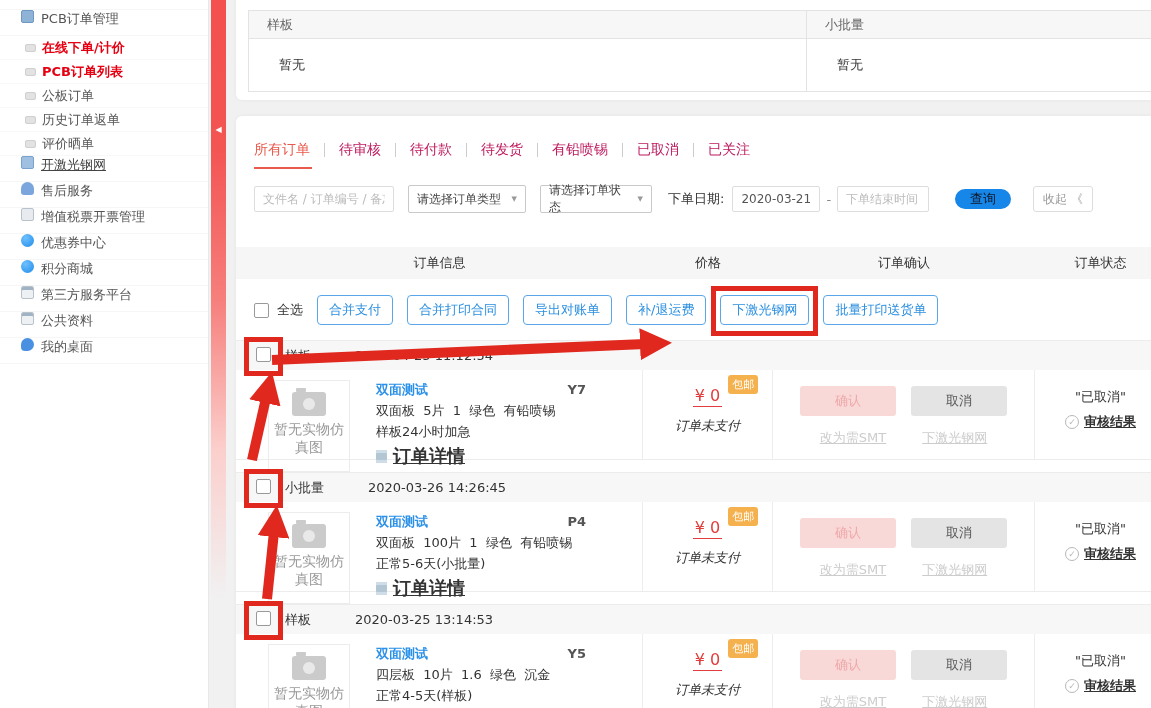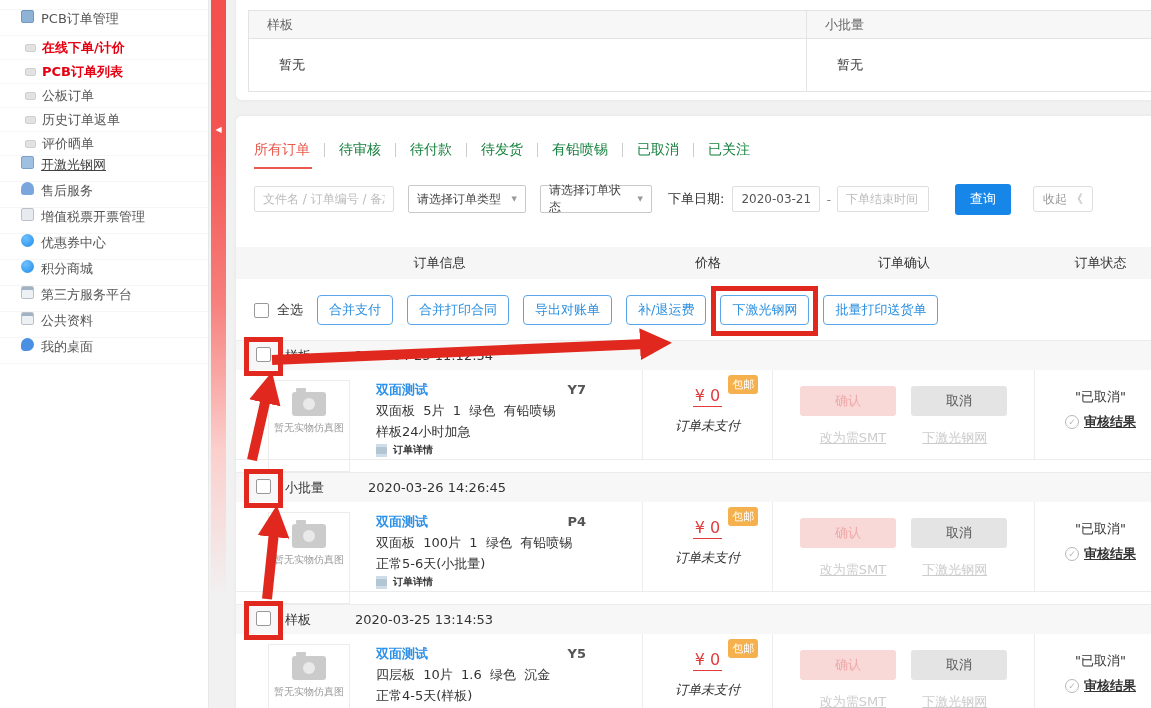--- a/index.html
+++ b/index.html
@@ -36,40 +36,40 @@
   .mini-body { display:flex; height:52px; font-size:13px; color:#333; }
   .mini-body > div { display:flex; align-items:center; padding-left:30px; }
   .mini-c1 { width:558px; border-right:1px solid #e3e3e3; }
   .mini-c2 { flex:1; }
 
   
   .panel-main { position:absolute; left:236px; top:116px; width:930px; height:620px; background:#fff; border-radius:6px 6px 0 0; box-shadow:0 0 4px rgba(0,0,0,.05); }
 
   
   .tabs { display:flex; align-items:center; padding:21px 18px 0; height:47px; }
-  .tab { font-size:14px; color:#15803d; cursor:pointer; position:relative; padding:0 14px; }
+  .tab { font-size:14px; color:#be185d; cursor:pointer; position:relative; padding:0 14px; }
   .tab:first-child { padding-left:0; }
   .tab.active { color:#e9594c; }
   .tab.active::after { content:""; position:absolute; left:0; right:12px; bottom:-10px; height:2px; background:#e9594c; }
   .tab-sep { width:1px; height:14px; background:#ccc; }
 
   
   .filters { display:flex; align-items:center; padding:0 18px; margin-top:22px; height:28px; font-size:13px; }
   .f-input { height:26px; border:1px solid #ddd; border-radius:2px; padding:0 8px; font-size:12px; color:#555; font-family:inherit; }
   .f-input::placeholder { color:#bbb; }
   .kw { width:140px; margin-right:14px; }
   .fake-select { display:flex; align-items:center; justify-content:space-between; height:28px; border:1px solid #c9c9c9; border-radius:2px; padding:0 8px; font-size:12px; color:#444; cursor:pointer; background:#fff; }
   .sel-type { width:118px; margin-right:14px; }
   .sel-status { width:112px; margin-right:16px; }
   .fake-select::after { content:"▼"; font-size:7px; color:#999; margin-left:6px; }
   .date-label { color:#333; font-size:13px; margin-right:8px; white-space:nowrap; }
   .d-start { width:88px; margin-right:6px; color:#555; }
   .d-dash { color:#888; margin-right:6px; }
   .d-end { width:92px; }
-  .btn-search { margin-left:26px; width:56px; height:31px; background:#1687e8; color:#ffffff; border:none; border-radius:3px; font-size:13px; cursor:pointer; font-family:inherit; }
+  .btn-search { margin-left:26px; width:56px; height:20px; background:#1687e8; color:#0f172a; border:none; border-radius:11px; font-size:13px; cursor:pointer; font-family:inherit; }
   .btn-collapse { margin-left:22px; height:26px; background:#fff; color:#999; border:1px solid #ddd; border-radius:3px; font-size:12px; padding:0 9px; cursor:pointer; font-family:inherit; }
 
   
   .o-head { display:flex; margin-top:34px; height:32px; background:#f6f6f6; align-items:center; font-size:13px; color:#333; }
   .col-info { width:407px; }
   .col-price { width:130px; }
   .col-confirm { width:262px; }
   .col-status { flex:1; }
   .o-head > div { text-align:center; }
 
@@ -80,32 +80,32 @@
   .btn-blue { background:#fff; border:1px solid #5aa6e8; color:#2b8fe0; border-radius:4px; font-size:13px; padding:5px 11px; cursor:pointer; white-space:nowrap; font-family:inherit; }
 
   
   .order-block { margin-bottom:12px; }
   .group-row { height:30px; background:#f7f7f7; border-top:1px solid #ececec; display:flex; align-items:center; padding-left:20px; font-size:13px; color:#333; }
   .g-type { margin-left:14px; }
   .g-date { margin-left:44px; }
   .order-row { display:flex; border-bottom:1px solid #ececec; height:90px; }
   .cell { border-right:1px solid #ededed; }
   .cell-info { display:flex; padding:10px 0 0 32px; }
-  .img-ph { width:82px; height:92px; border:1px solid #ececec; text-align:center; color:#999; font-size:10px; }
+  .img-ph { width:82px; height:92px; border:1px solid #ececec; text-align:center; color:#999; font-size:14px; }
   .cam { width:34px; height:24px; background:#cbcbcb; border-radius:3px; margin:11px auto 5px; position:relative; }
   .cam::before { content:""; position:absolute; left:50%; top:50%; transform:translate(-50%,-50%); width:12px; height:12px; border-radius:50%; background:#e9e9e9; }
   .cam::after { content:""; position:absolute; top:-4px; left:4px; width:10px; height:4px; background:#cbcbcb; border-radius:1px; }
   .info-details { margin-left:26px; font-size:13px; line-height:1.6; width:250px; }
   .line1 { display:flex; justify-content:space-between; padding-right:40px;font-weight:bold; }
   .o-name { color:#2b90e8; cursor:pointer; }
   .o-code { color:#555; }
   .spec,.delivery { white-space:pre; color:#333; }
   .detail-line { display:flex; align-items:center; gap:6px; }
   .doc-icon { display:inline-block; width:11px; height:13px; background:#b3c6d4; border-radius:1px; box-shadow:inset 0 3px 0 #cfdde8, inset 0 -3px 0 #cfdde8; }
-  .detail-link { color:#333; font-weight:600; cursor:pointer; font-size:10px; }
+  .detail-link { color:#333; font-weight:600; text-decoration:underline; cursor:pointer; font-size:18px; }
   .cell-price { text-align:center; padding-top:16px; }
   .price-line { position:relative; display:inline-block; }
   .amt { color:#e23c3c; font-size:16px; border-bottom:1px solid #e23c3c; padding:0 2px 1px; cursor:pointer; }
   .badge { position:absolute; top:-11px; right:-36px; background:#f5b14d; color:#fff; font-size:11px; padding:2px 4px; border-radius:3px; white-space:nowrap; }
   .pay-status { margin-top:12px; font-size:13px; color:#333;font-style:italic; }
   .cell-confirm { text-align:center; padding-top:16px; }
   .btn-pair { display:flex; justify-content:center; gap:15px; }
   .btn-confirm { width:96px; height:30px; background:#f9d8d8; color:#efa8a8; border:none; border-radius:3px; font-size:13px; cursor:pointer; font-family:inherit; }
   .btn-cancel { width:96px; height:30px; background:#e4e4e4; color:#555; border:none; border-radius:3px; font-size:13px; cursor:pointer; font-family:inherit; }
   .link-pair { margin-top:13px; display:flex; justify-content:center; gap:36px; }

